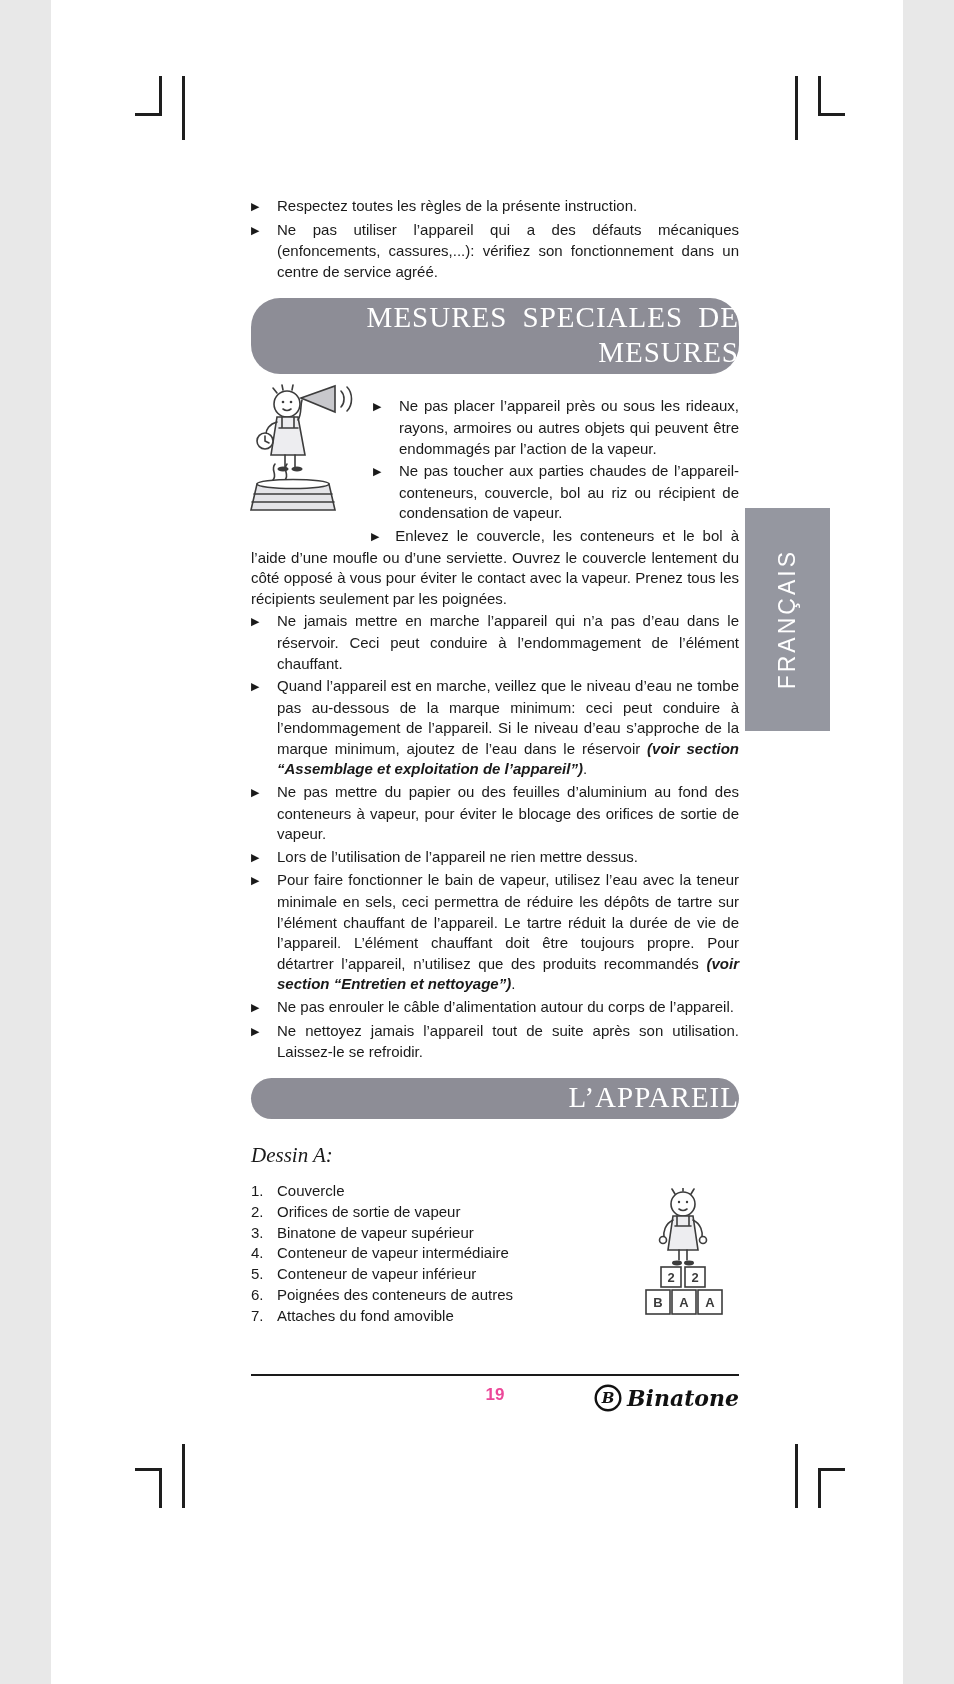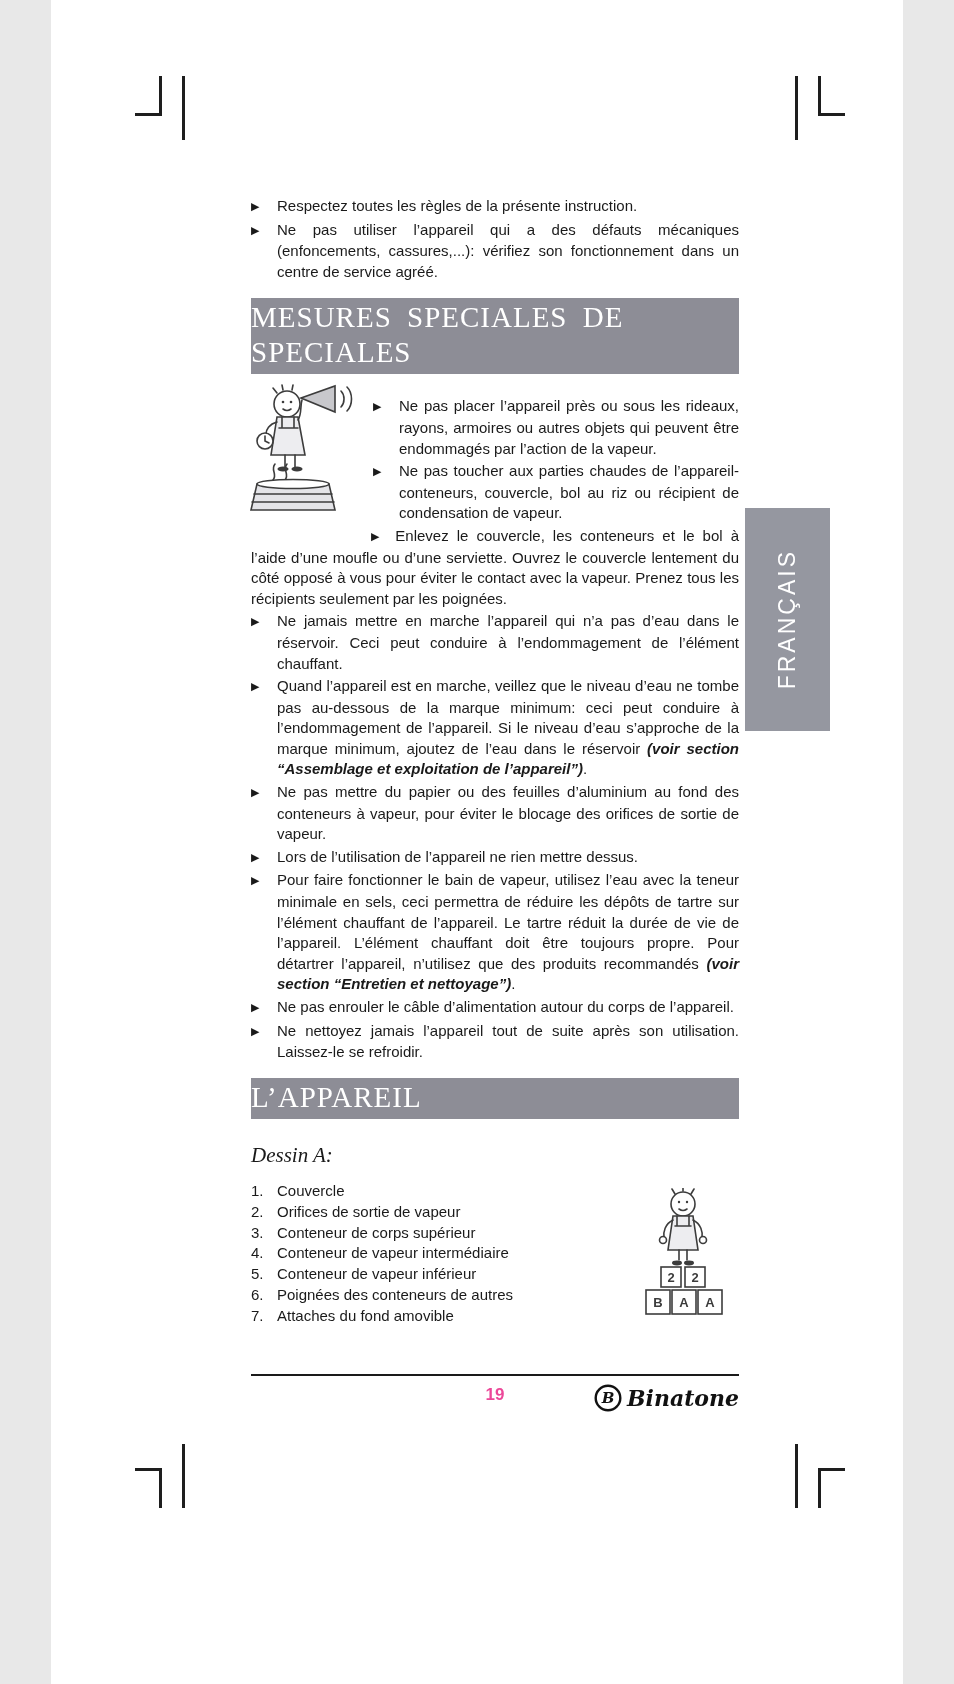--- a/index.html
+++ b/index.html
@@ -16,23 +16,23 @@
   
   .content-top { position:absolute; left:200px; top:196px; width:488px; }
 
   .bullet { font-size:15px; line-height:20.6px; text-align:justify; margin-bottom:2px; }
   .hang { padding-left:26px; }
   .hang .arrow { display:inline-block; width:26px; margin-left:-26px; }
   .arrow { font-family:"DejaVu Sans", sans-serif; font-size:11px; vertical-align:1px; }
   .bi { font-weight:bold; font-style:italic; }
 
   .banner {
-    background:#8d8d96; color:#ffffff; text-align:left;
+    background:#8d8d96; color:#ffffff; text-align:right;
     font-family:"Liberation Serif", serif; font-size:29px; line-height:35px;
-    letter-spacing:1px; word-spacing:7px; padding:2px 0 4px; margin-top:16px;
+    letter-spacing:1px; word-spacing:7px; padding:2px 0 4px; margin-top:16px;border-radius:29px;
   }
   .security-bullets { margin-top:22px; }
   .beside { margin-left:122px; }
   .indent-first { text-indent:120px; }
   .indent-first .arrow { margin-right:12px; }
 
   .illu1 { position:absolute; left:198px; top:384px; }
   .illu2 { position:absolute; right:2px; top:110px; }
 
   .lang-tab {
@@ -116,21 +116,21 @@
       <p class="bullet hang">
         <span class="arrow">▶</span><span>Respectez toutes les règles de la présente instruction.</span>
       </p>
       <p class="bullet hang">
         <span class="arrow">▶</span><span>Ne pas utiliser l’appareil qui a des défauts mécaniques (enfoncements, cassures,...): vérifiez son fonctionnement dans un centre de service agréé.</span>
       </p>
     </div>
 
     <div class="banner">
       <div>MESURES SPECIALES DE</div>
-      <div>SPECIALES</div>
+      <div>MESURES</div>
     </div>
 
     <div class="security-bullets">
 
       <div class="beside">
         <p class="bullet hang">
           <span class="arrow">▶</span><span>Ne pas placer l’appareil près ou sous les rideaux, rayons, armoires ou autres objets qui peuvent être endommagés par l’action de la vapeur.</span>
         </p>
         <p class="bullet hang">
           <span class="arrow">▶</span><span>Ne pas toucher aux parties chaudes de l’appareil-conteneurs, couvercle, bol au riz ou récipient de condensation de vapeur.</span>
@@ -179,21 +179,21 @@
   <div class="parts-section">
     <div class="banner" style="margin-top:0;">
       <div>L’APPAREIL</div>
     </div>
 
     <div class="drawing-label">Dessin A:</div>
 
     <div class="parts-list">
       <p class="part"><span class="num">1.</span><span>Couvercle</span></p>
       <p class="part"><span class="num">2.</span><span>Orifices de sortie de vapeur</span></p>
-      <p class="part"><span class="num">3.</span><span>Conteneur de corps supérieur</span></p>
+      <p class="part"><span class="num">3.</span><span>Binatone de vapeur supérieur</span></p>
       <p class="part"><span class="num">4.</span><span>Conteneur de vapeur intermédiaire</span></p>
       <p class="part"><span class="num">5.</span><span>Conteneur de vapeur inférieur</span></p>
       <p class="part"><span class="num">6.</span><span>Poignées des conteneurs de autres</span></p>
       <p class="part"><span class="num">7.</span><span>Attaches du fond amovible</span></p>
     </div>
 
     <svg class="illu2" width="106" height="152" viewBox="0 0 106 152">
       <g>
         <circle class="line fillw" cx="52" cy="16" r="12"></circle>
         <path class="line" d="M44 6 l-3 -5 M52 3 v-4 M60 6 l3 -5"></path>

